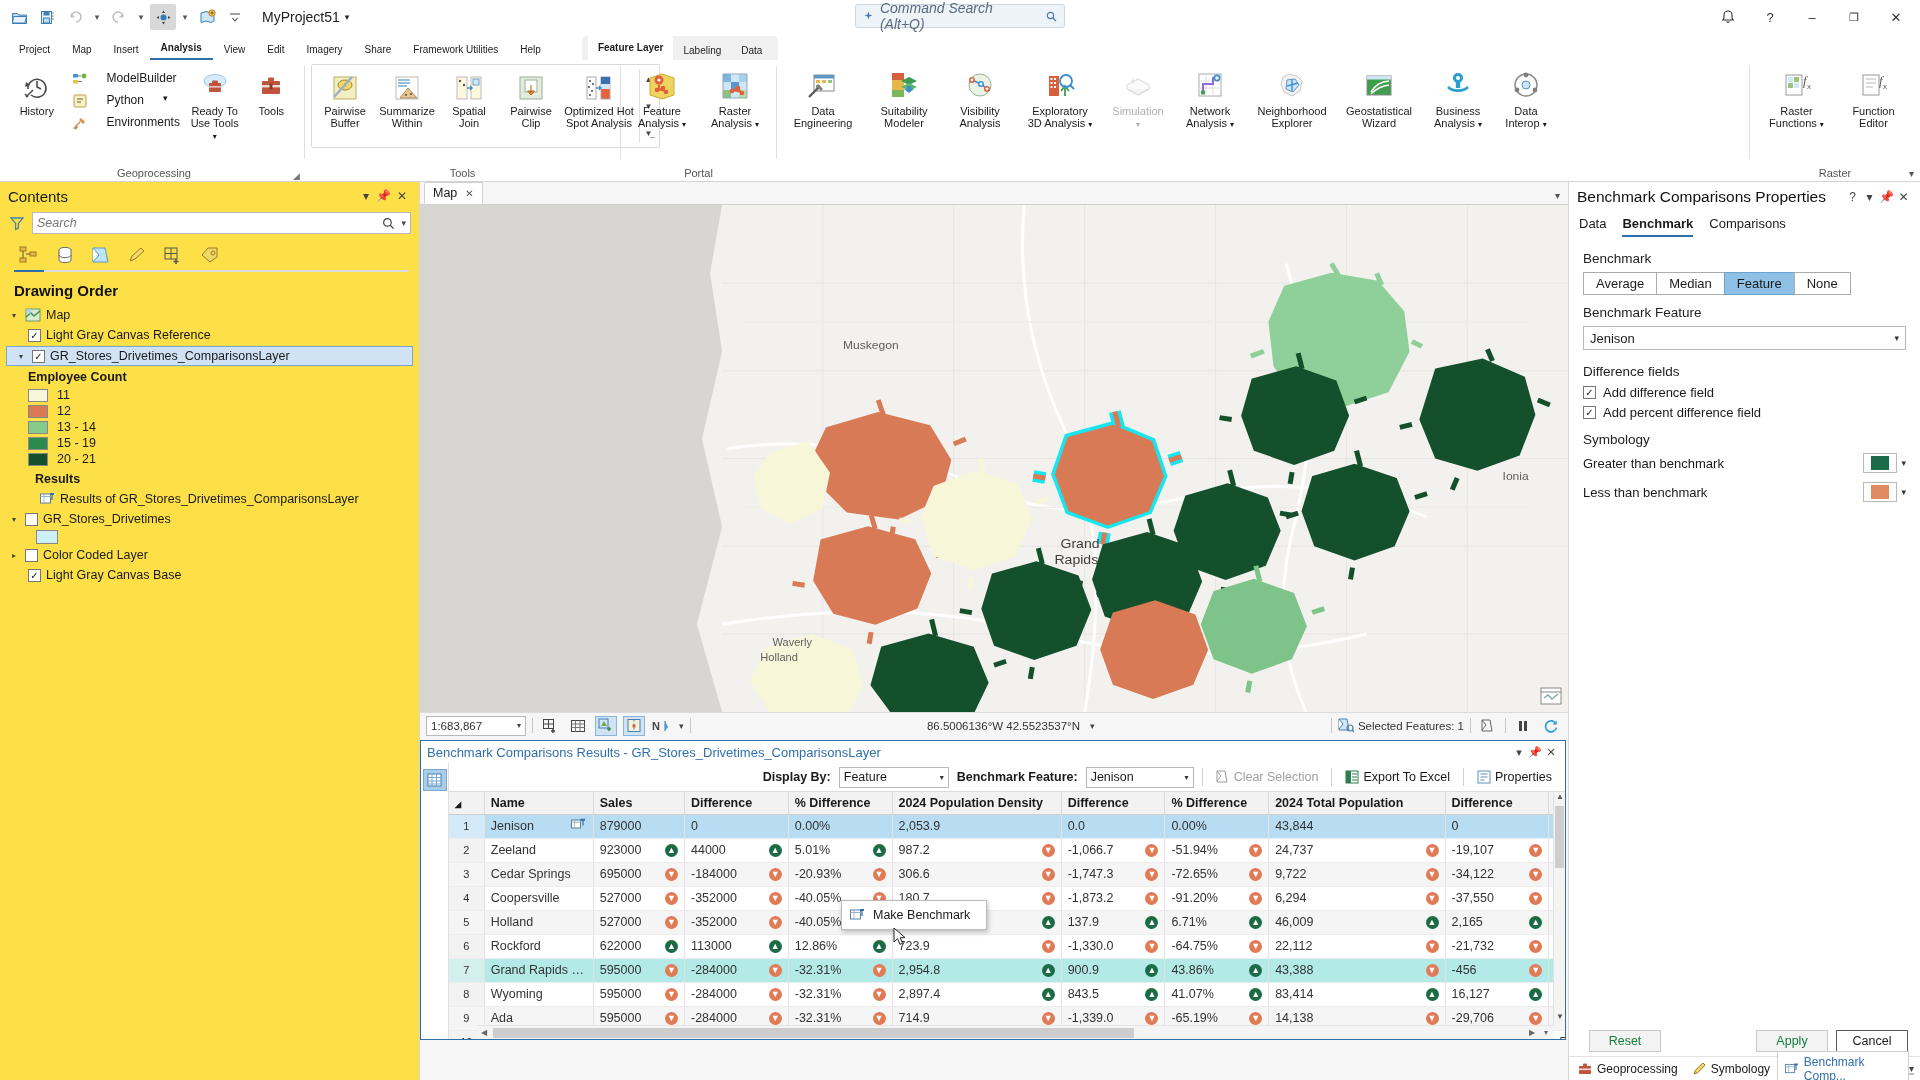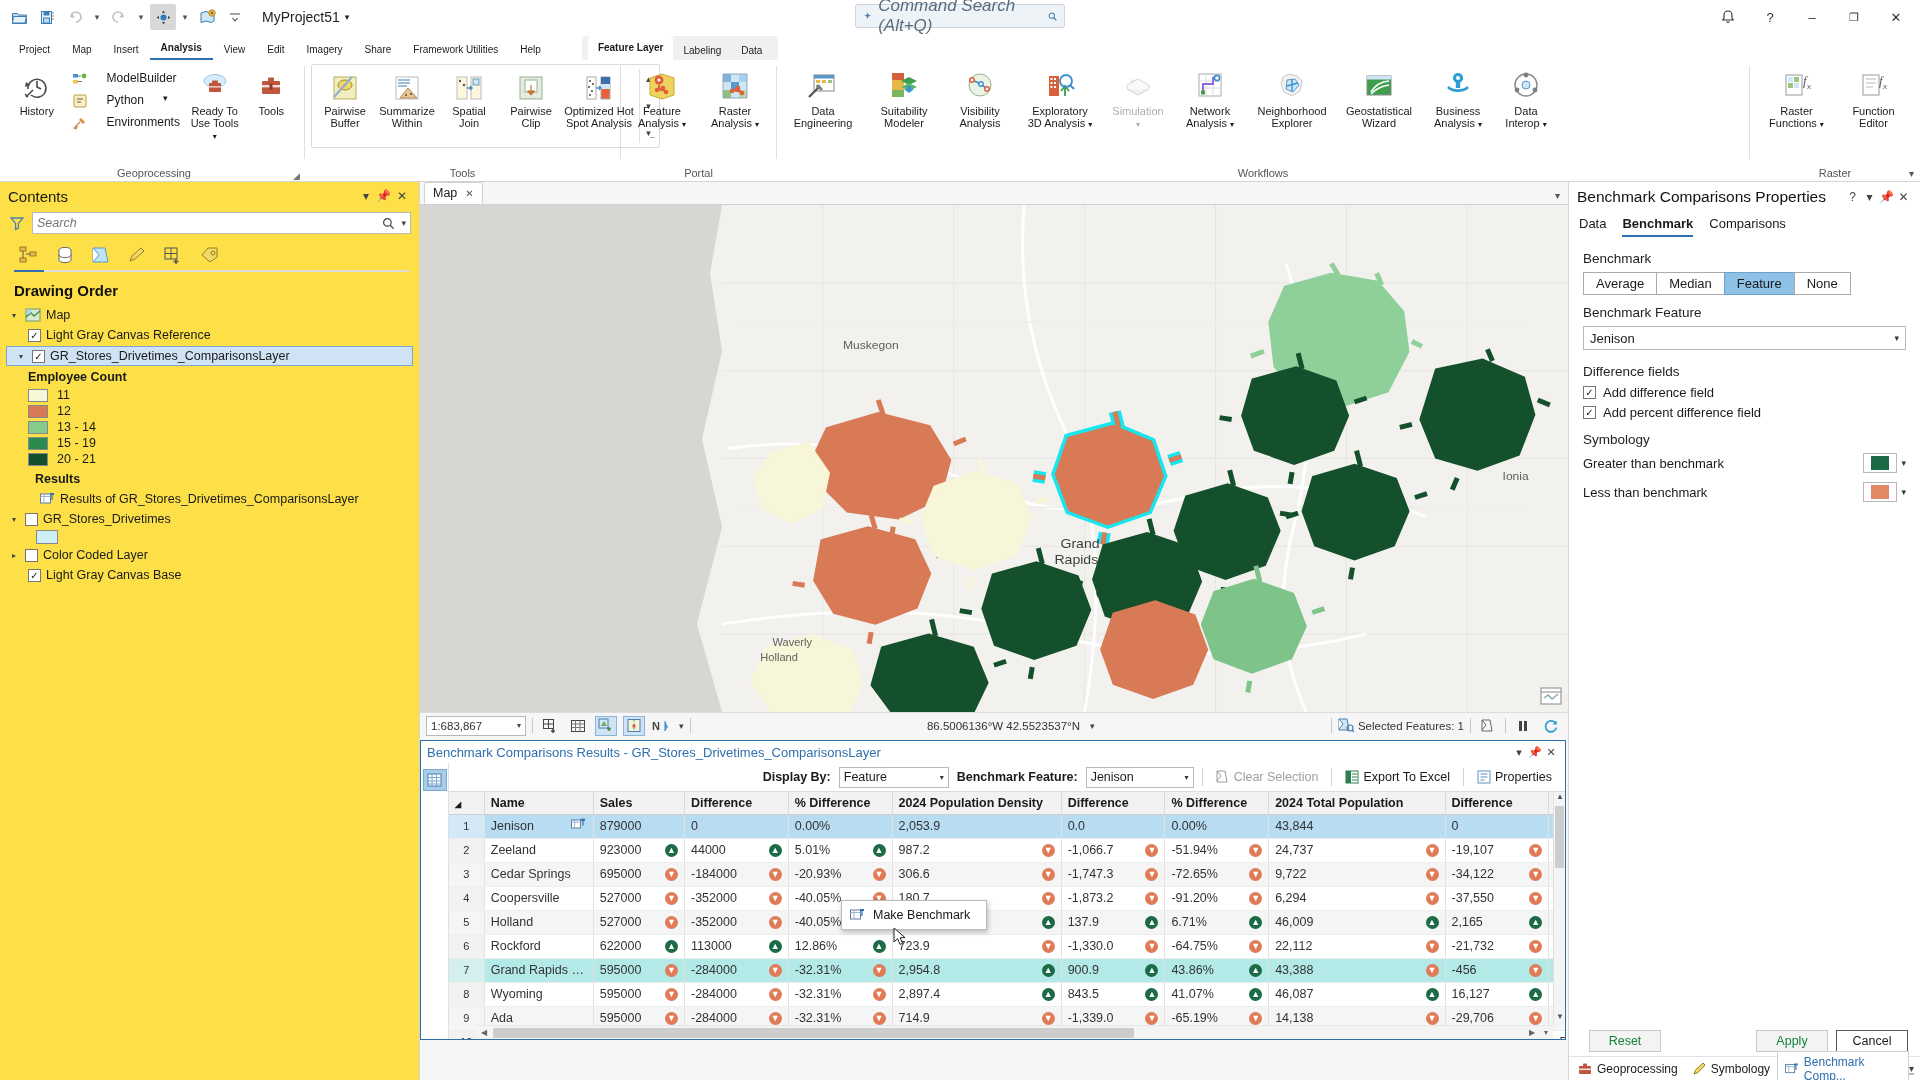--- a/index.html
+++ b/index.html
@@ -18,21 +18,21 @@
               border-bottom:0px solid #e3e3e3; flex:0 0 34px; position:relative; }
   .qat { display:flex; align-items:center; gap:2px; }
   .qbtn { width:26px; height:26px; display:flex; align-items:center; justify-content:center;
           border-radius:2px; cursor:pointer; }
   .qbtn.sel { background:#d8d8d8; }
   .qcaret { width:14px; height:26px; display:flex; align-items:center; justify-content:center;
             font-size:9px; color:#555; cursor:pointer; }
   .projname { margin-left:14px; font-size:14px; color:#222; display:flex; align-items:center; gap:5px; cursor:pointer; }
   .cmdsearch { position:absolute; left:50%; transform:translateX(-50%); top:4px;
                width:210px; height:24px; background:#eef3f8; border:1px solid #ccd6e0; border-radius:3px;
-               display:flex; align-items:center; padding:0 7px; gap:6px; font-size:17px; color:#5a6b7c; font-style:italic;}
+               display:flex; align-items:center; padding:0 7px; gap:6px; font-size:14px; color:#5a6b7c; font-style:italic;}
   .winctl { position:absolute; right:4px; top:0; height:34px; display:flex; align-items:center; gap:2px; }
   .wbtn { width:40px; height:32px; display:flex; align-items:center; justify-content:center;
           color:#333; cursor:pointer; font-size:13px; }
 
   
   .menubar { height:26px; display:flex; align-items:flex-end; padding-left:8px; flex:0 0 26px;
              background:#fff; position:relative; }
   .mtab { padding:3px 11px 5px 11px; font-size:10px; color:#1c1c1c; cursor:pointer; white-space:nowrap; }
   .mtab.active { font-weight:bold; border-bottom:2px solid #2f6fad; }
   .ctxgroup { margin-left:30px; display:flex; align-items:flex-end; background:#f0f0f0;
@@ -599,21 +599,20 @@
           <svg width="34" height="34" viewBox="0 0 34 34">
               <circle cx="17" cy="16" r="11" fill="none" stroke="#888" stroke-width="1.4"></circle>
               <circle cx="17" cy="16" r="4" fill="#cfe6f7" stroke="#5b97c9"></circle>
               <circle cx="17" cy="6" r="2.4" fill="#7f7f7f"></circle>
               <circle cx="26" cy="21" r="2.4" fill="#7f7f7f"></circle>
               <circle cx="8" cy="21" r="2.4" fill="#7f7f7f"></circle>
             </svg>
           <div class="lbl">Data<br>Interop <span style="font-size:8px">▾</span></div>
         </div>
       </div>
-      <div class="rgroup-label">Workflows</div>
     </div>
     <div class="rgroup-sep"></div>
 
     <div class="rgroup" style="width:170px">
       <div class="rgroup-body" style="justify-content:center">
         <div class="bigbtn" style="width:74px">
           <svg width="34" height="34" viewBox="0 0 34 34">
               <rect x="6" y="6" width="16" height="20" fill="#fff" stroke="#9a9a9a"></rect>
               <g fill="#cfe6f7">
                 <rect x="8" y="8" width="5" height="5"></rect>
@@ -1501,21 +1500,21 @@
                         </div>
                       </td>
                       <td>
                         <div class="cellflex">
                           <span class="v">41.07%</span>
                           <span class="ind up">▲</span>
                         </div>
                       </td>
                       <td>
                         <div class="cellflex">
-                          <span class="v">46,087</span>
+                          <span class="v">83,414</span>
                           <span class="ind up">▲</span>
                         </div>
                       </td>
                       <td>
                         <div class="cellflex">
                           <span class="v">16,127</span>
                           <span class="ind up">▲</span>
                         </div>
                       </td>
                       <td>

